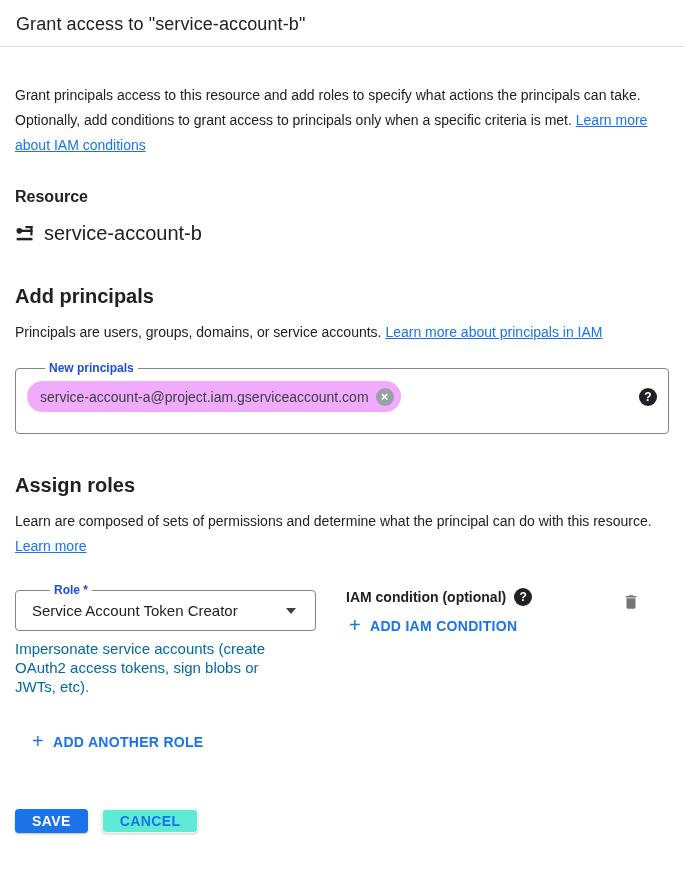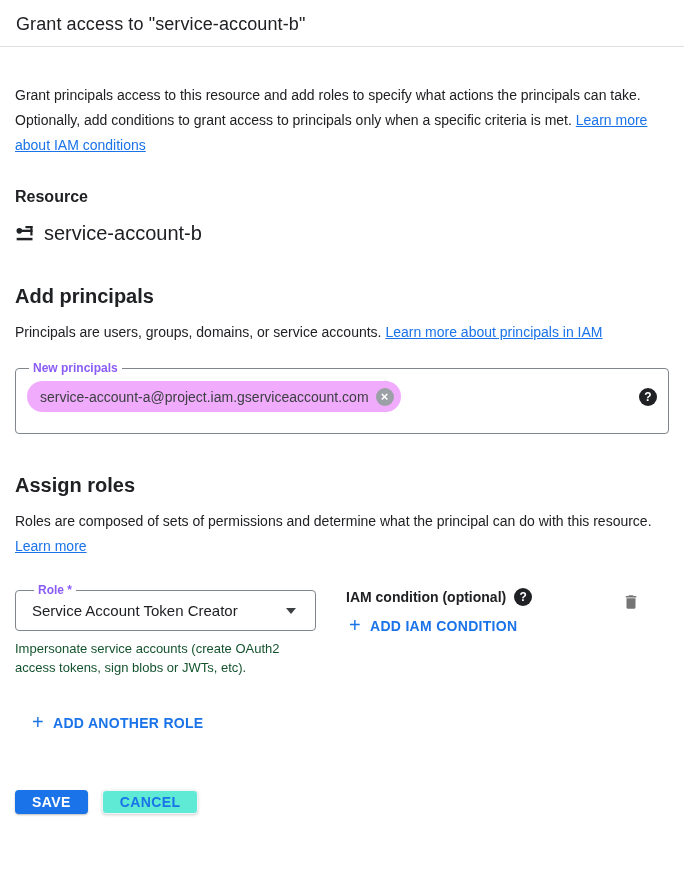--- a/index.html
+++ b/index.html
@@ -27,23 +27,23 @@
   .section-desc { margin-top: 12px; line-height: 26px; }
 
   fieldset.field {
     border: 1px solid #80868b;
     border-radius: 4px;
     min-inline-size: auto;
   }
   fieldset.field legend {
     font-size: 12px;
     font-weight: 700;
-    color: #8b5cf6;
+    color: #1d4ed8;
     padding: 0 4px;
-    margin-left: 2px;
+    margin-left: 18px;
   }
   .principals-field { margin-top: 16px; padding: 6px 11px 21px; width: 100%; }
   .chip-row { display: flex; align-items: center; justify-content: space-between; }
   .chip {
     display: inline-flex; align-items: center; gap: 7px;
     background: #f0abfc; border-radius: 16px; height: 31px;
     padding: 0 7px 0 13px; font-size: 14px; color: #3c4043; cursor: default;
   }
   .chip-remove {
     display: inline-flex; align-items: center; justify-content: center;
@@ -61,21 +61,21 @@
   .roles-row { margin-top: 24px; display: flex; align-items: flex-start; }
   .role-col { width: 301px; flex: 0 0 auto; }
   .role-field { width: 100%; border: 1px solid #5f6368; border-radius: 8px; padding: 3px 16px 11px; cursor: pointer; }
   .role-field legend { margin-left: 0; }
   .role-value-row { display: flex; align-items: center; justify-content: space-between; font-size: 15px; color: #202124; margin-top: 2px; }
   .caret {
     width: 0; height: 0; margin-right: 3px;
     border-left: 5px solid transparent; border-right: 5px solid transparent;
     border-top: 6px solid #3c4043;
   }
-  .role-help { margin-top: 8px; width: 286px; font-size: 13px; line-height: 19px; color: #14532d; }
+  .role-help { margin-top: 8px; width: 286px; font-size: 15px; line-height: 19px; color: #0369a1; }
 
   .iam-col { margin-left: 30px; margin-top: 5px; }
   .iam-label-row { display: flex; align-items: center; gap: 8px; }
   .iam-label { font-size: 14px; font-weight: 700; color: #202124; }
   .text-btn {
     display: flex; align-items: center; gap: 9px;
     background: none; border: none; cursor: pointer;
     color: #1a73e8; font-family: "Liberation Sans", sans-serif;
     font-size: 14px; font-weight: 700; letter-spacing: 0.3px;
   }
@@ -137,21 +137,21 @@
       <div class="chip-row">
         <span class="chip">
           <span>service-account-a@project.iam.gserviceaccount.com</span>
           <span class="chip-remove">×</span>
         </span>
         <span class="help-icon">?</span>
       </div>
     </fieldset>
 
     <h2 class="section-lg">Assign roles</h2>
-    <p class="body-text section-desc"><span>Roles are composed of sets of permissions and determine what the principal can do with this resource. </span><a class="link">Learn more</a></p>
+    <p class="body-text section-desc"><span>Learn are composed of sets of permissions and determine what the principal can do with this resource. </span><a class="link">Learn more</a></p>
 
     <div class="roles-row">
       <div class="role-col">
         <fieldset class="field role-field">
           <legend>Role *</legend>
           <div class="role-value-row">
             <span>Service Account Token Creator</span>
             <span class="caret"></span>
           </div>
         </fieldset>

